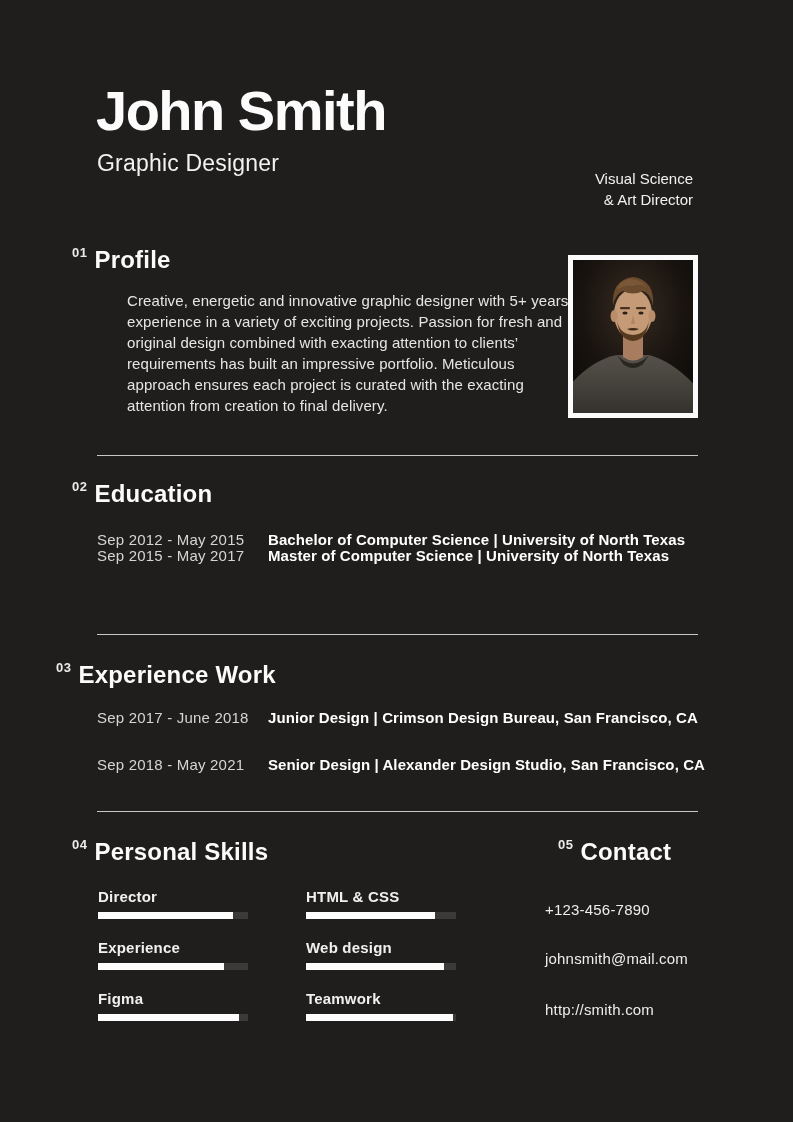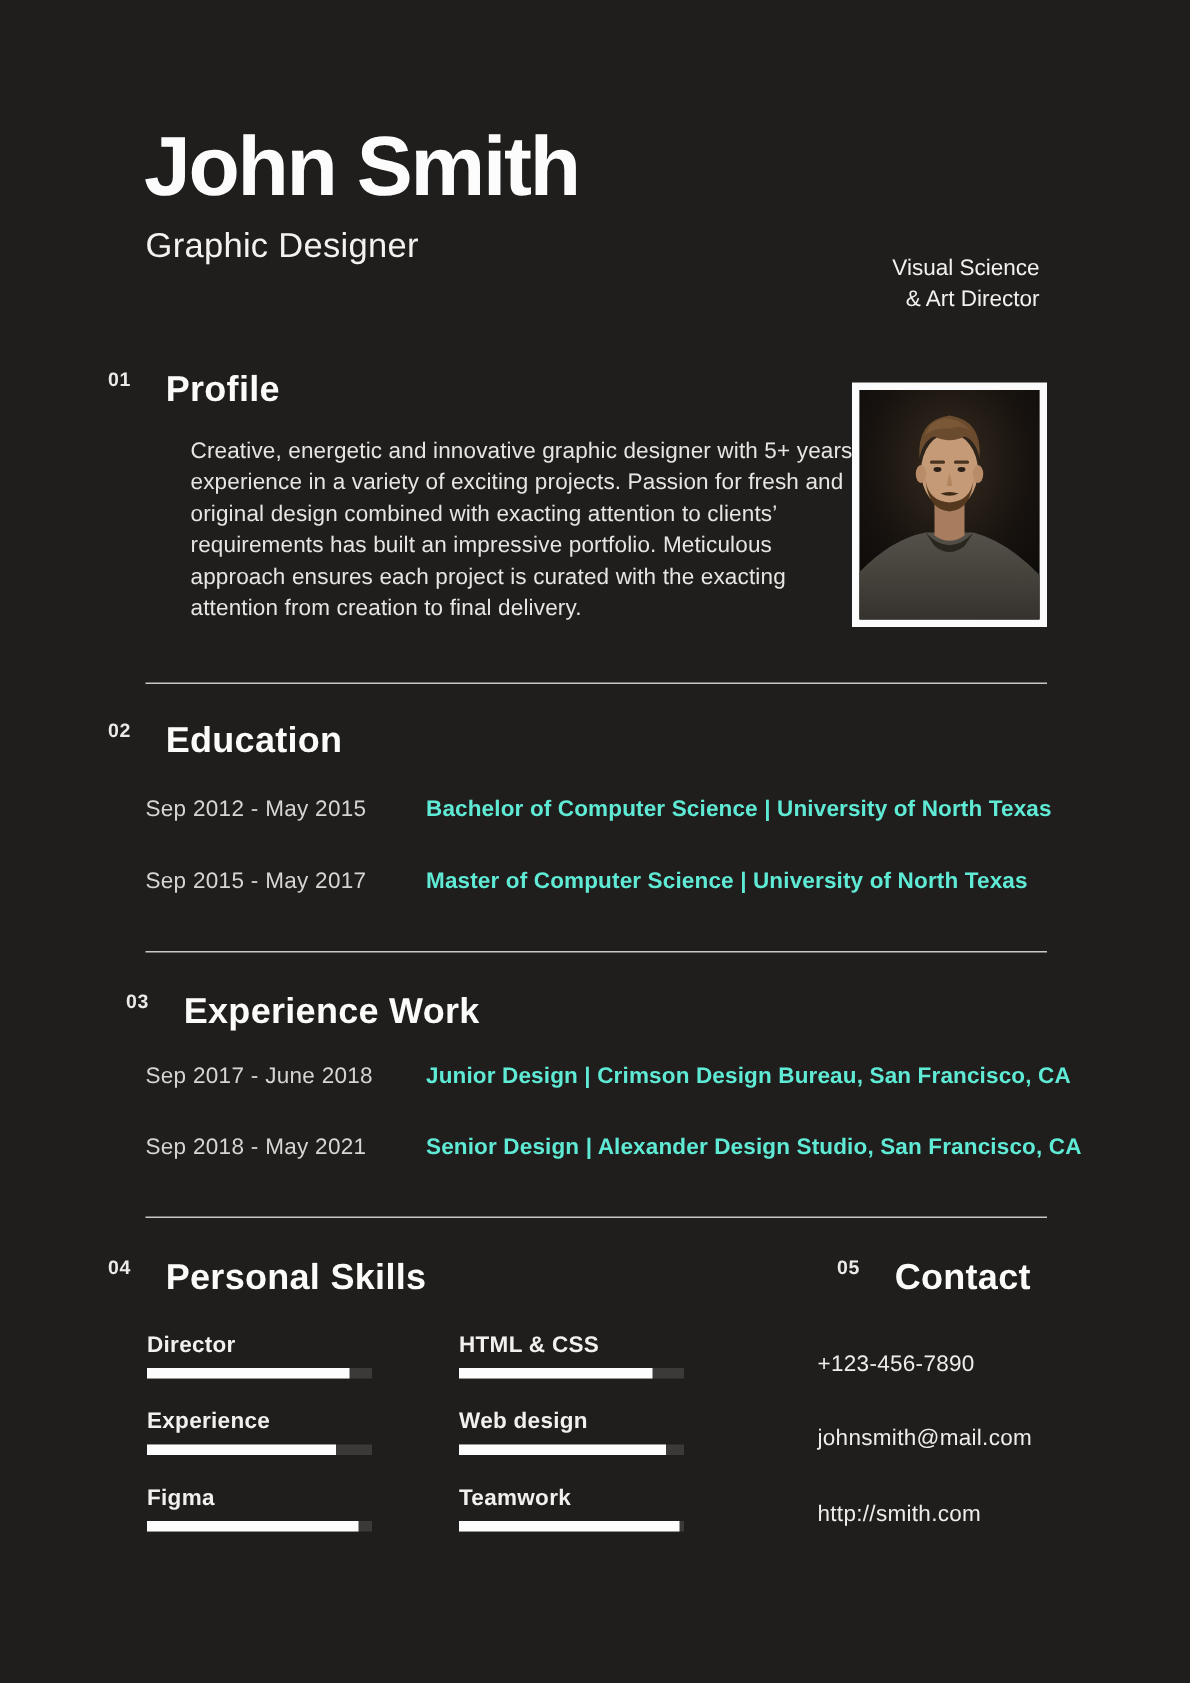--- a/index.html
+++ b/index.html
@@ -26,21 +26,21 @@
   }
   .role {
     position: absolute; right: 100px; top: 168px;
     text-align: right; font-size: 15px; line-height: 21px;
     color: #f2f1f0;
   }
 
   
   .sec-heading {
     position: absolute;
-    display: flex; align-items: flex-start; gap: 23px;
+    display: flex; align-items: flex-start; gap: 7px;
     white-space: nowrap;
   }
   .sec-num {
     font-size: 13px; font-weight: bold; color: #eceae9;
     position: relative; top: -1px; letter-spacing: 0.5px;
   }
   .sec-title {
     font-size: 24px; font-weight: bold; color: #fbfbfa;
     letter-spacing: 0.2px; line-height: 24px; position: relative; top: 2px;
   }
@@ -66,21 +66,21 @@
     border-top: 1px solid #c9c8c7;
   }
 
   
   .t-row {
     position: absolute; left: 97px; width: 620px;
     display: flex; align-items: baseline;
     font-size: 15px; white-space: nowrap;
   }
   .t-date { flex: 0 0 171px; color: #d7d5d4; font-weight: 400; letter-spacing: 0.2px; }
-  .t-desc { color: #5eead4; font-weight: bold; letter-spacing: 0.1px; margin-left: 16px; }
+  .t-desc { color: #ffffff; font-weight: bold; letter-spacing: 0.1px; }
 
   
   .skill {
     position: absolute; width: 150px;
   }
   .skill-label {
     font-size: 15px; font-weight: bold; color: #f1f0ef;
     margin-bottom: 7px; letter-spacing: 0.2px;
   }
   .skill-track {
@@ -160,28 +160,28 @@
   <div class="divider" style="top:455px;"></div>
 
   <div class="sec-heading" style="left:72px; top:480px;">
     <span class="sec-num">02</span>
     <span class="sec-title">Education</span>
   </div>
   <div class="t-row" style="top:531px;">
     <span class="t-date">Sep 2012 - May 2015</span>
     <span class="t-desc">Bachelor of Computer Science | University of North Texas</span>
   </div>
-  <div class="t-row" style="top:579px;">
+  <div class="t-row" style="top:547px;">
     <span class="t-date">Sep 2015 - May 2017</span>
     <span class="t-desc">Master of Computer Science | University of North Texas</span>
   </div>
 
   <div class="divider" style="top:634px;"></div>
 
-  <div class="sec-heading" style="left:84px; top:661px;">
+  <div class="sec-heading" style="left:56px; top:661px;">
     <span class="sec-num">03</span>
     <span class="sec-title">Experience Work</span>
   </div>
   <div class="t-row" style="top:709px;">
     <span class="t-date">Sep 2017 - June 2018</span>
     <span class="t-desc">Junior Design | Crimson Design Bureau, San Francisco, CA</span>
   </div>
   <div class="t-row" style="top:756px;">
     <span class="t-date">Sep 2018 - May 2021</span>
     <span class="t-desc">Senior Design | Alexander Design Studio, San Francisco, CA</span>

